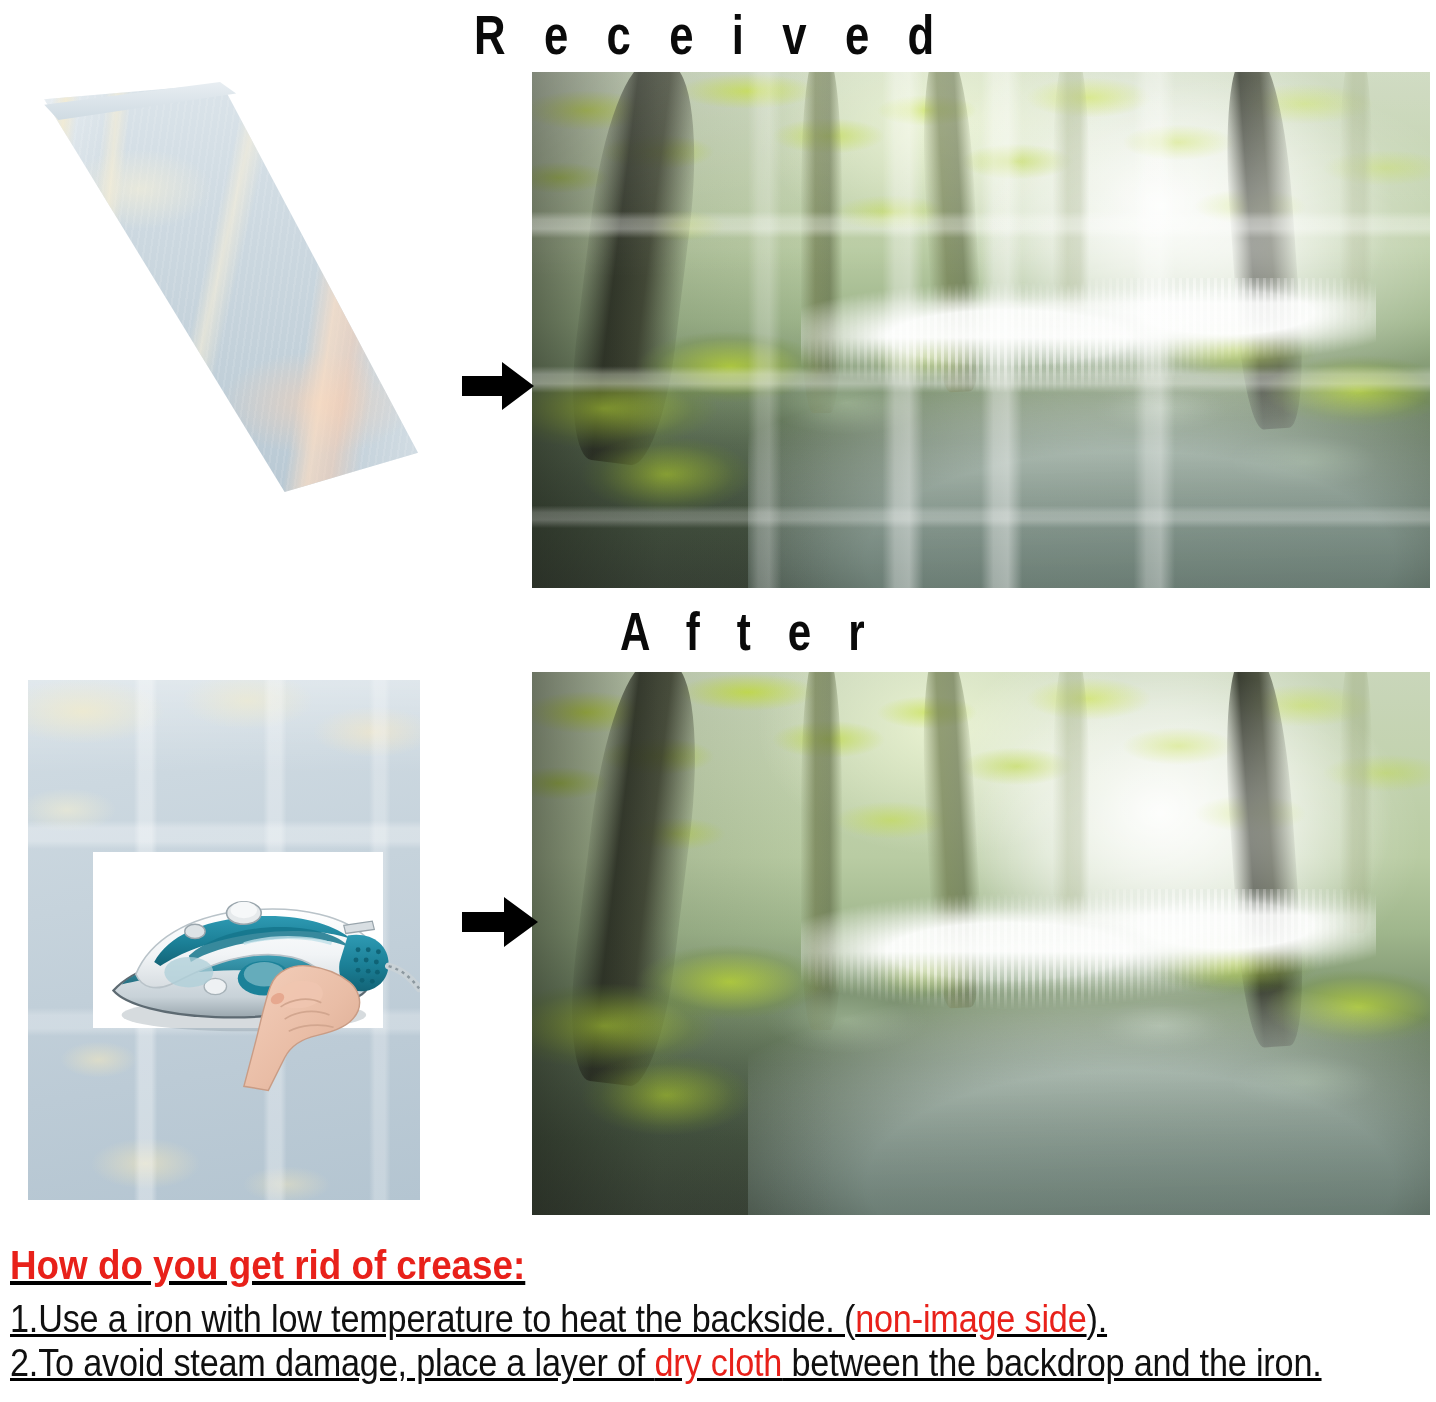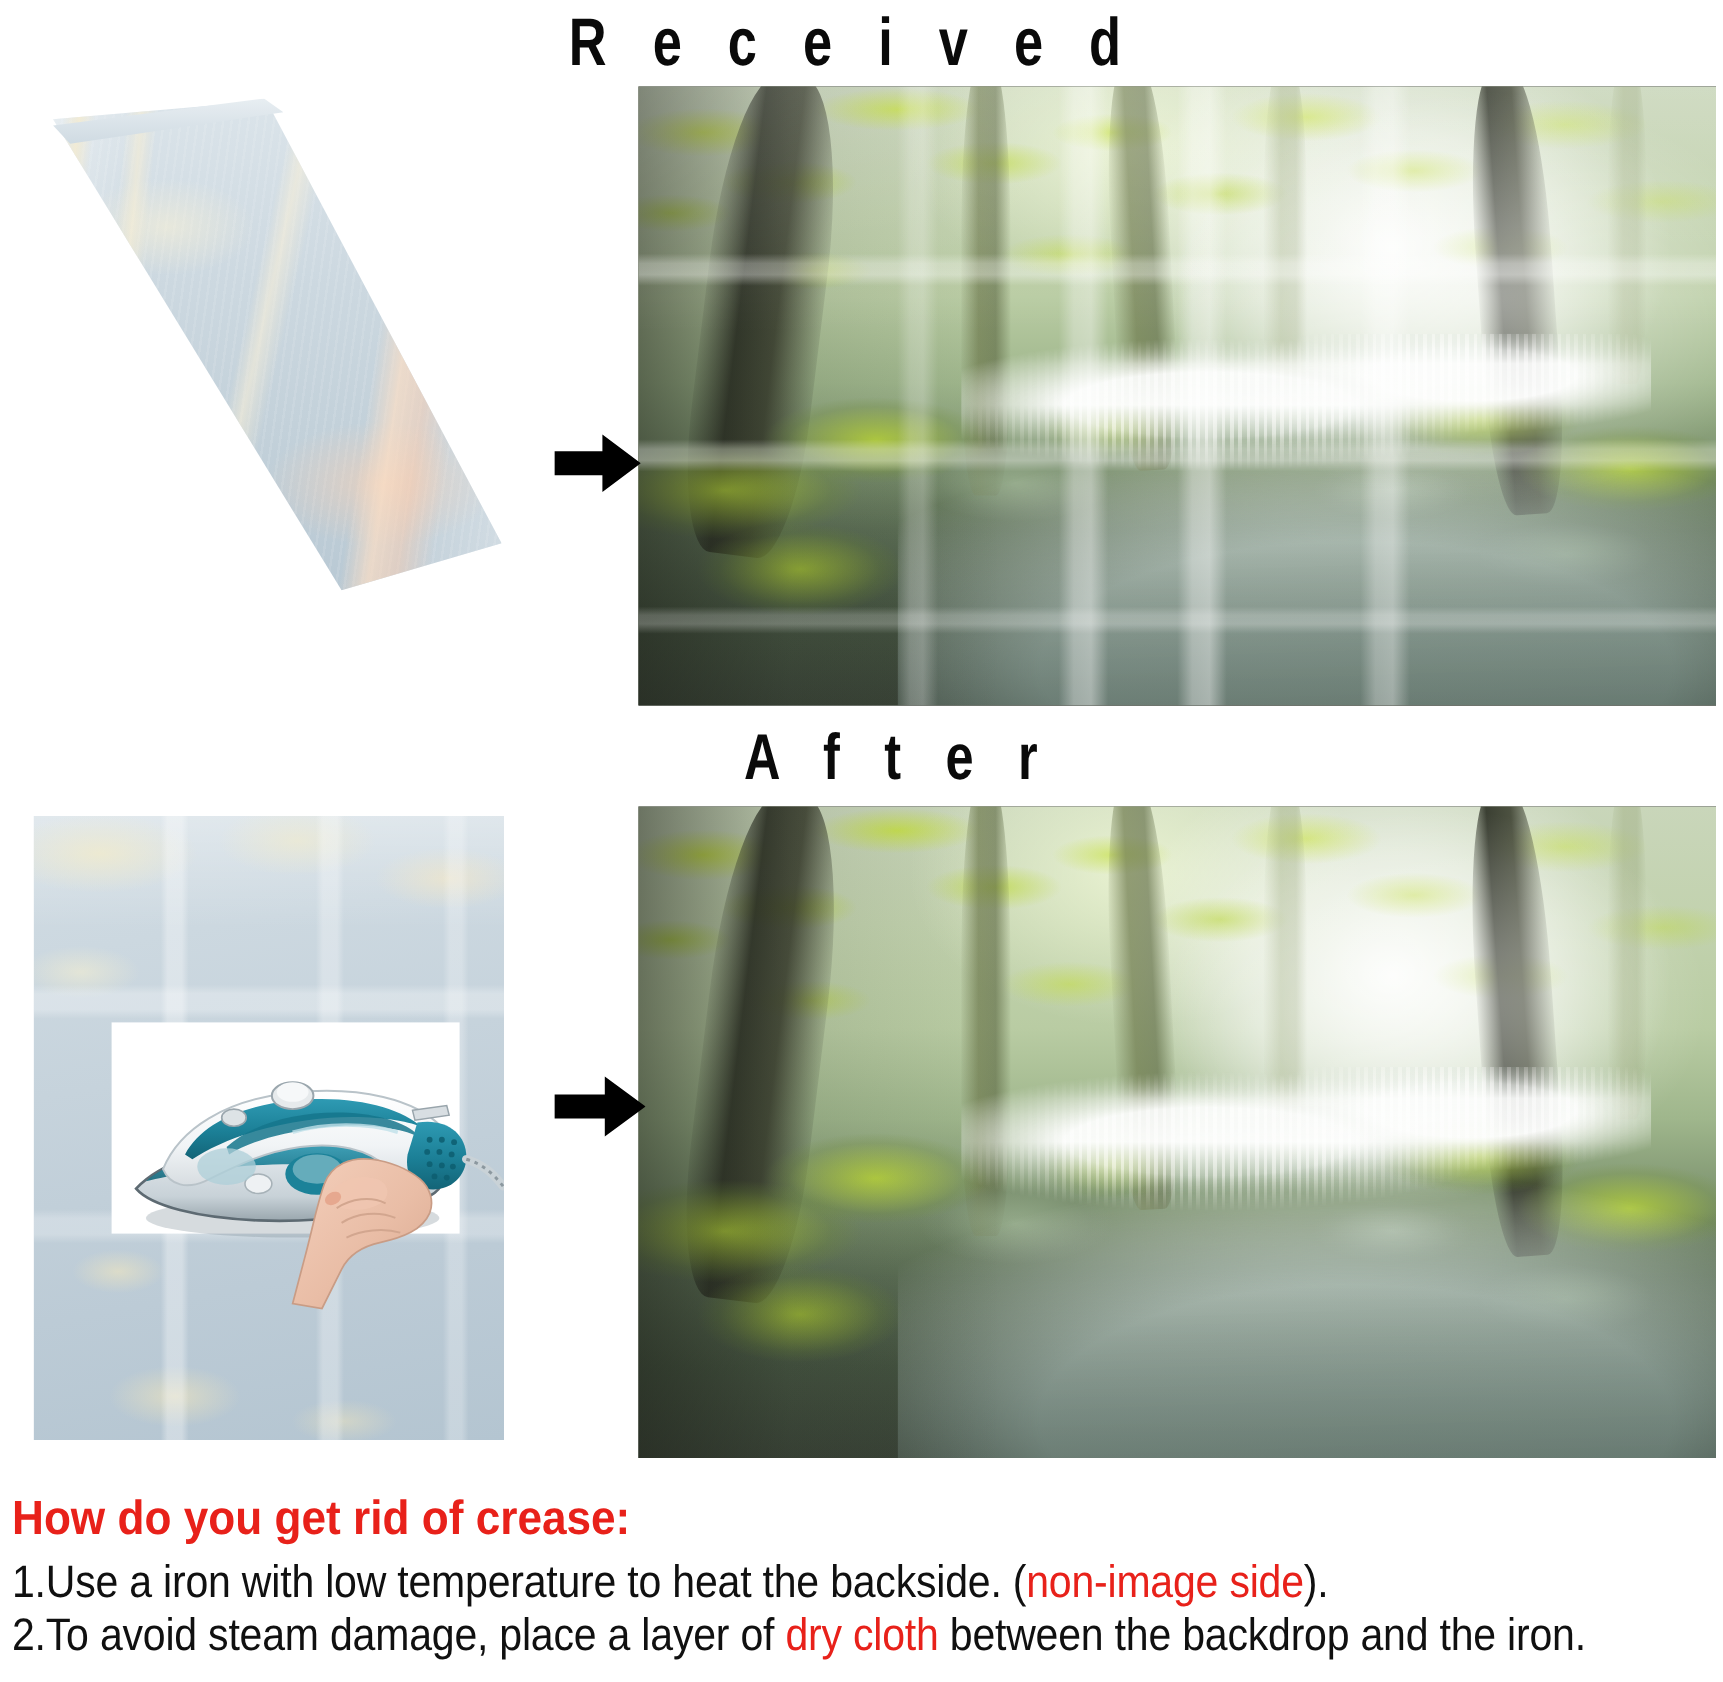--- a/index.html
+++ b/index.html
@@ -229,20 +229,21 @@
   #photo-after .haze {
     position: absolute; inset: 0; z-index: 5;
     background: radial-gradient(ellipse 34% 40% at 74% 30%, rgba(255,255,255,0.50), rgba(255,255,255,0) 74%);
   }
 
   
   #care-block {
     position: absolute;
     left: 10px; top: 1243px;
     width: 1420px;
+    text-decoration: underline;
   }
   #care-heading {
     font-family: "Liberation Sans Narrow", "Liberation Sans", sans-serif;
     font-size: 40px;
     font-weight: 700;
     color: #e8211a;
     letter-spacing: 0px;
     transform: scaleX(0.92);
     transform-origin: left center;
     margin-bottom: 9px;

